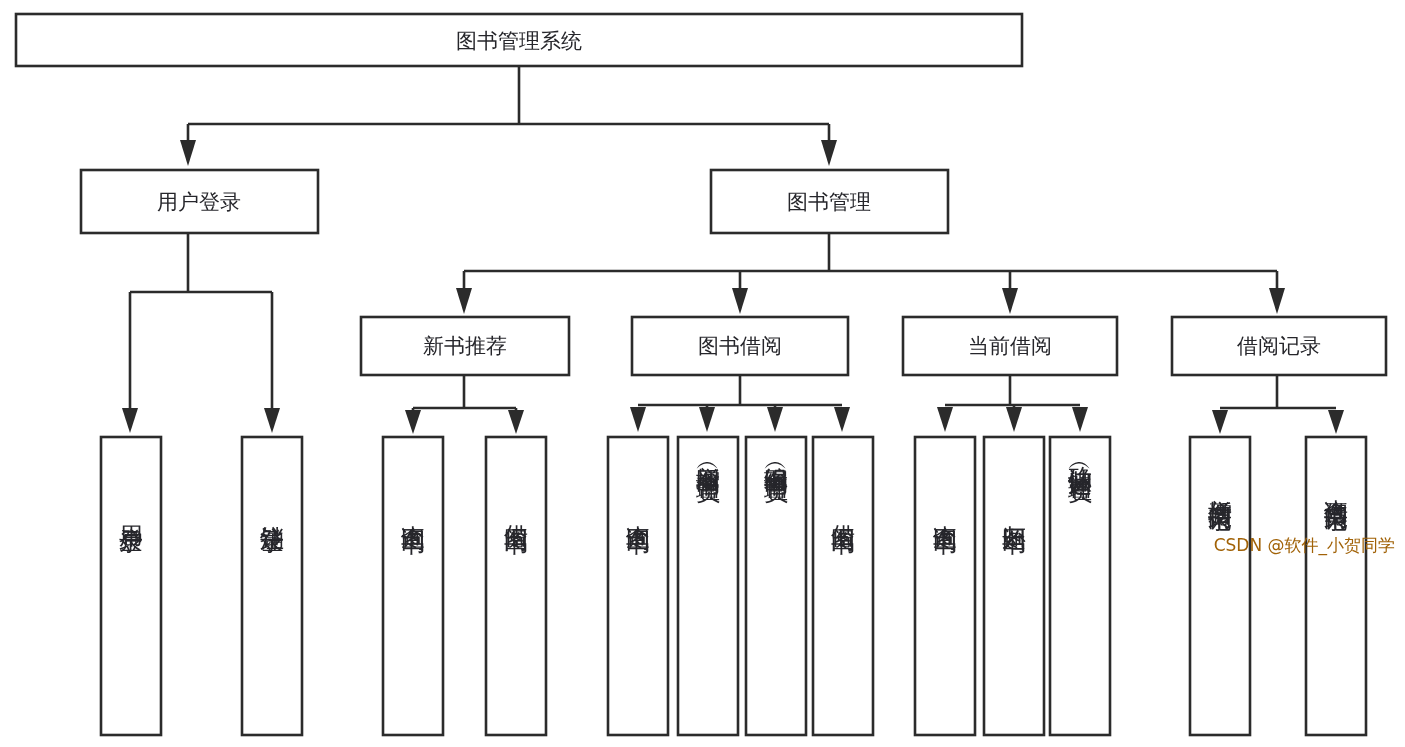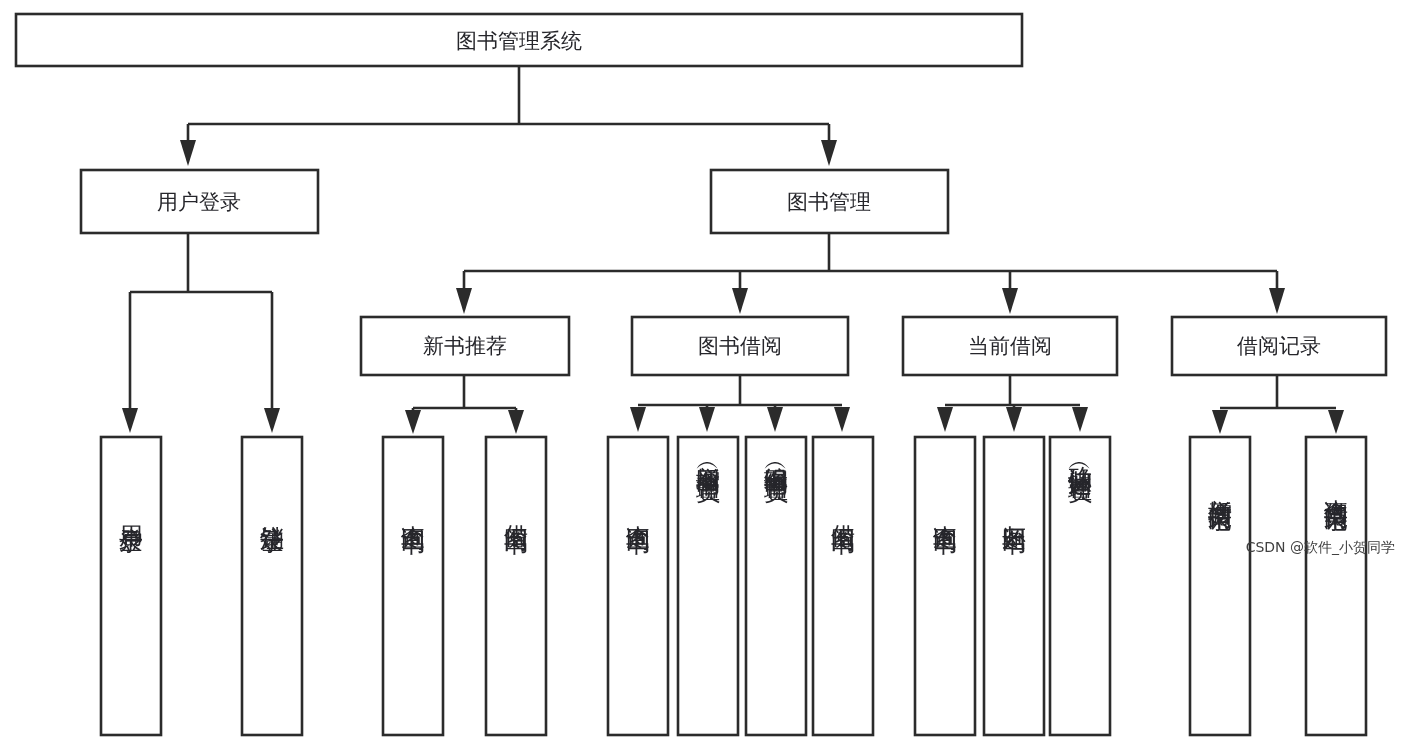--- a/index.html
+++ b/index.html
@@ -51,22 +51,22 @@
     fill: none;
   }
   .edge-arrow {
     fill: #2b2b2b;
   }
   .watermark {
     position: absolute;
     right: 10px;
     bottom: 5px;
     font-family: "DejaVu Sans", "Liberation Sans", sans-serif;
-    font-size: 14px;
-    color: #404040;
+    font-size: 17px;
+    color: #a16207;
     white-space: nowrap;
     user-select: none;
   }
 </style>
 </head>
 <body>
 
 <div id="diagram-root">
 
   <svg class="flow" viewBox="0 0 1405 747" xmlns="http://www.w3.org/2000/svg">

